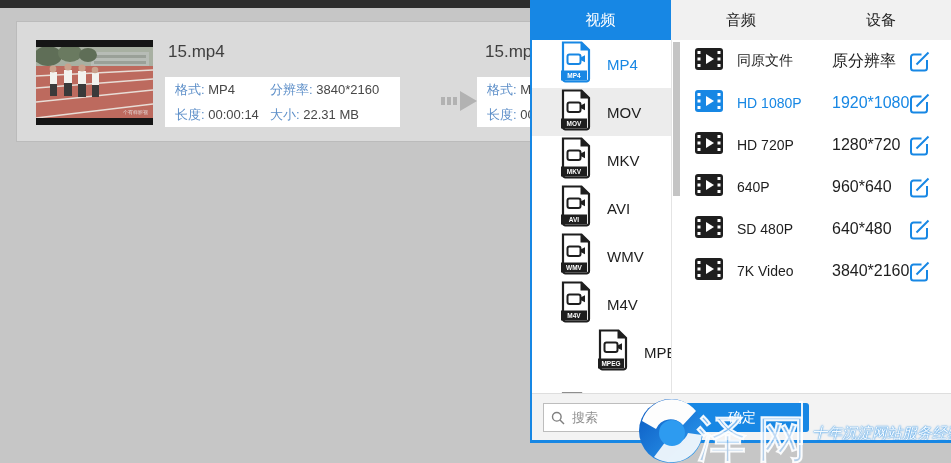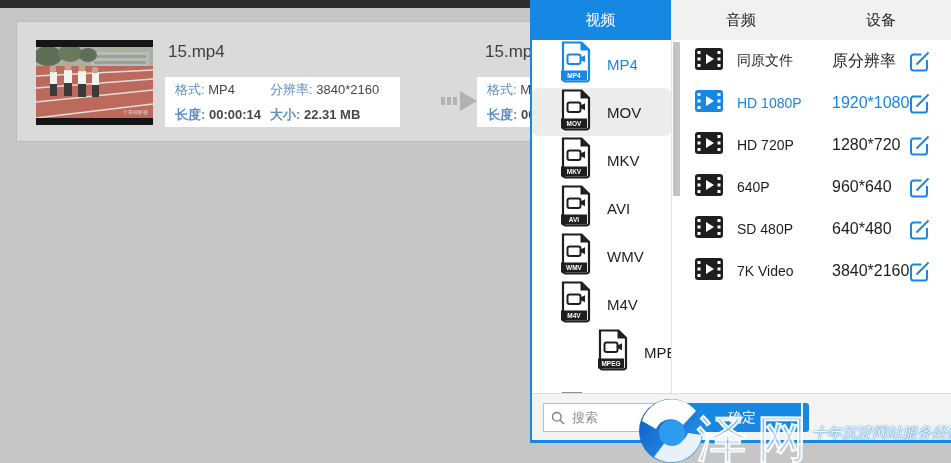--- a/index.html
+++ b/index.html
@@ -22,21 +22,21 @@
   .file-title{font-size:17px;color:#3f3f3f;white-space:nowrap;text-align:right;}
   .title1{left:151px;top:20px;}
   .title2{left:468px;top:20px;}
   .info-box{
     top:55px;width:235px;height:50px;background:#ffffff;
     font-size:13px;line-height:25px;white-space:nowrap;overflow:hidden;
   }
   .ib1{left:148px;}
   .ib2{left:460px;width:120px;}
   .info-row{position:absolute;left:0;width:100%;height:25px;}
-  .ir1{top:0;} .ir2{top:25px;font-weight:bold;}
+  .ir1{top:0;} .ir2{top:25px;}
   .lbl{color:#5c8ec8;}
   .val{color:#474747;}
   .c1{position:absolute;left:10px;} .c2{position:absolute;left:105px;}
   .conv-arrow{left:424px;top:68px;}
 
   
   .panel{
     left:530px;top:0;width:421px;height:443px;background:#bef264;
     border-left:2px solid #1787e4;border-bottom:3px solid #1787e4;
     box-sizing:border-box;z-index:5;
@@ -50,21 +50,21 @@
   .tab.active{background:#1787e4;color:#ffffff;}
   .tab0{left:-2px;width:141px;}
   .tab1{left:139px;}
   .tab2{left:279px;width:140px;}
 
   .format-col{left:0;top:40px;width:139px;height:353px;background:#ffffff;}
   .format-row{
     position:absolute;left:0;width:139px;height:48px;
     display:flex;align-items:center;
   }
-  .format-row.hovered{background:#ececec;border-radius:6px;}
+  .format-row.hovered{background:#ececec;}
   .format-row .ficon{margin-left:26px;}
   .format-label{margin-left:13px;font-size:15px;color:#1e1e1e;}
   .format-row.selected .format-label{color:#1787e4;}
 
   .vscrollbar{left:139px;top:40px;width:9px;height:353px;background:#ffffff;border-left:1px solid #e4e4e4;}
   .vthumb{position:absolute;left:1px;top:2px;width:8px;height:154px;background:#c4c4c4;}
 
   .preset-list{left:148px;top:40px;width:271px;height:353px;background:#ffffff;}
   .preset-row{position:absolute;left:0;width:271px;height:42px;display:flex;align-items:center;}
   .preset-row .picon{margin-left:15px;}

